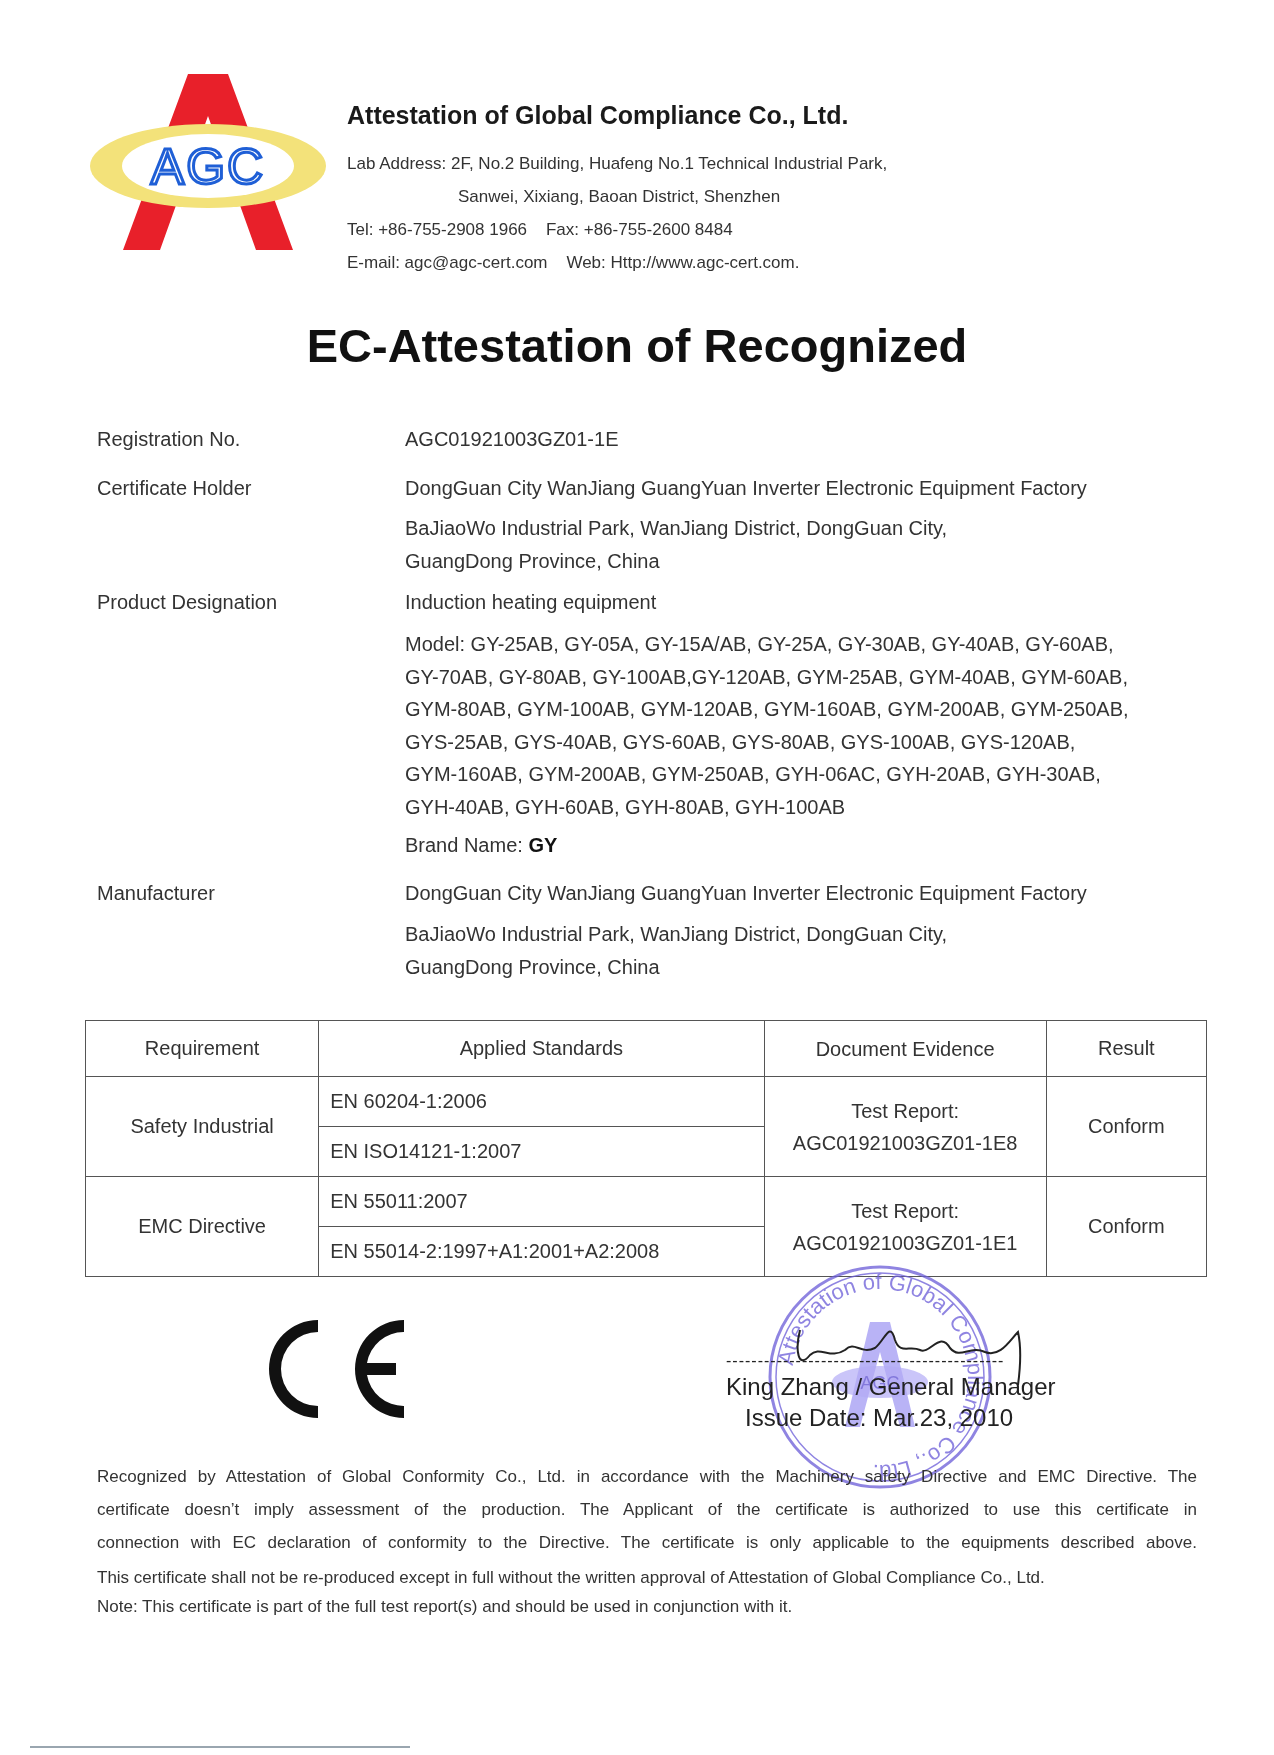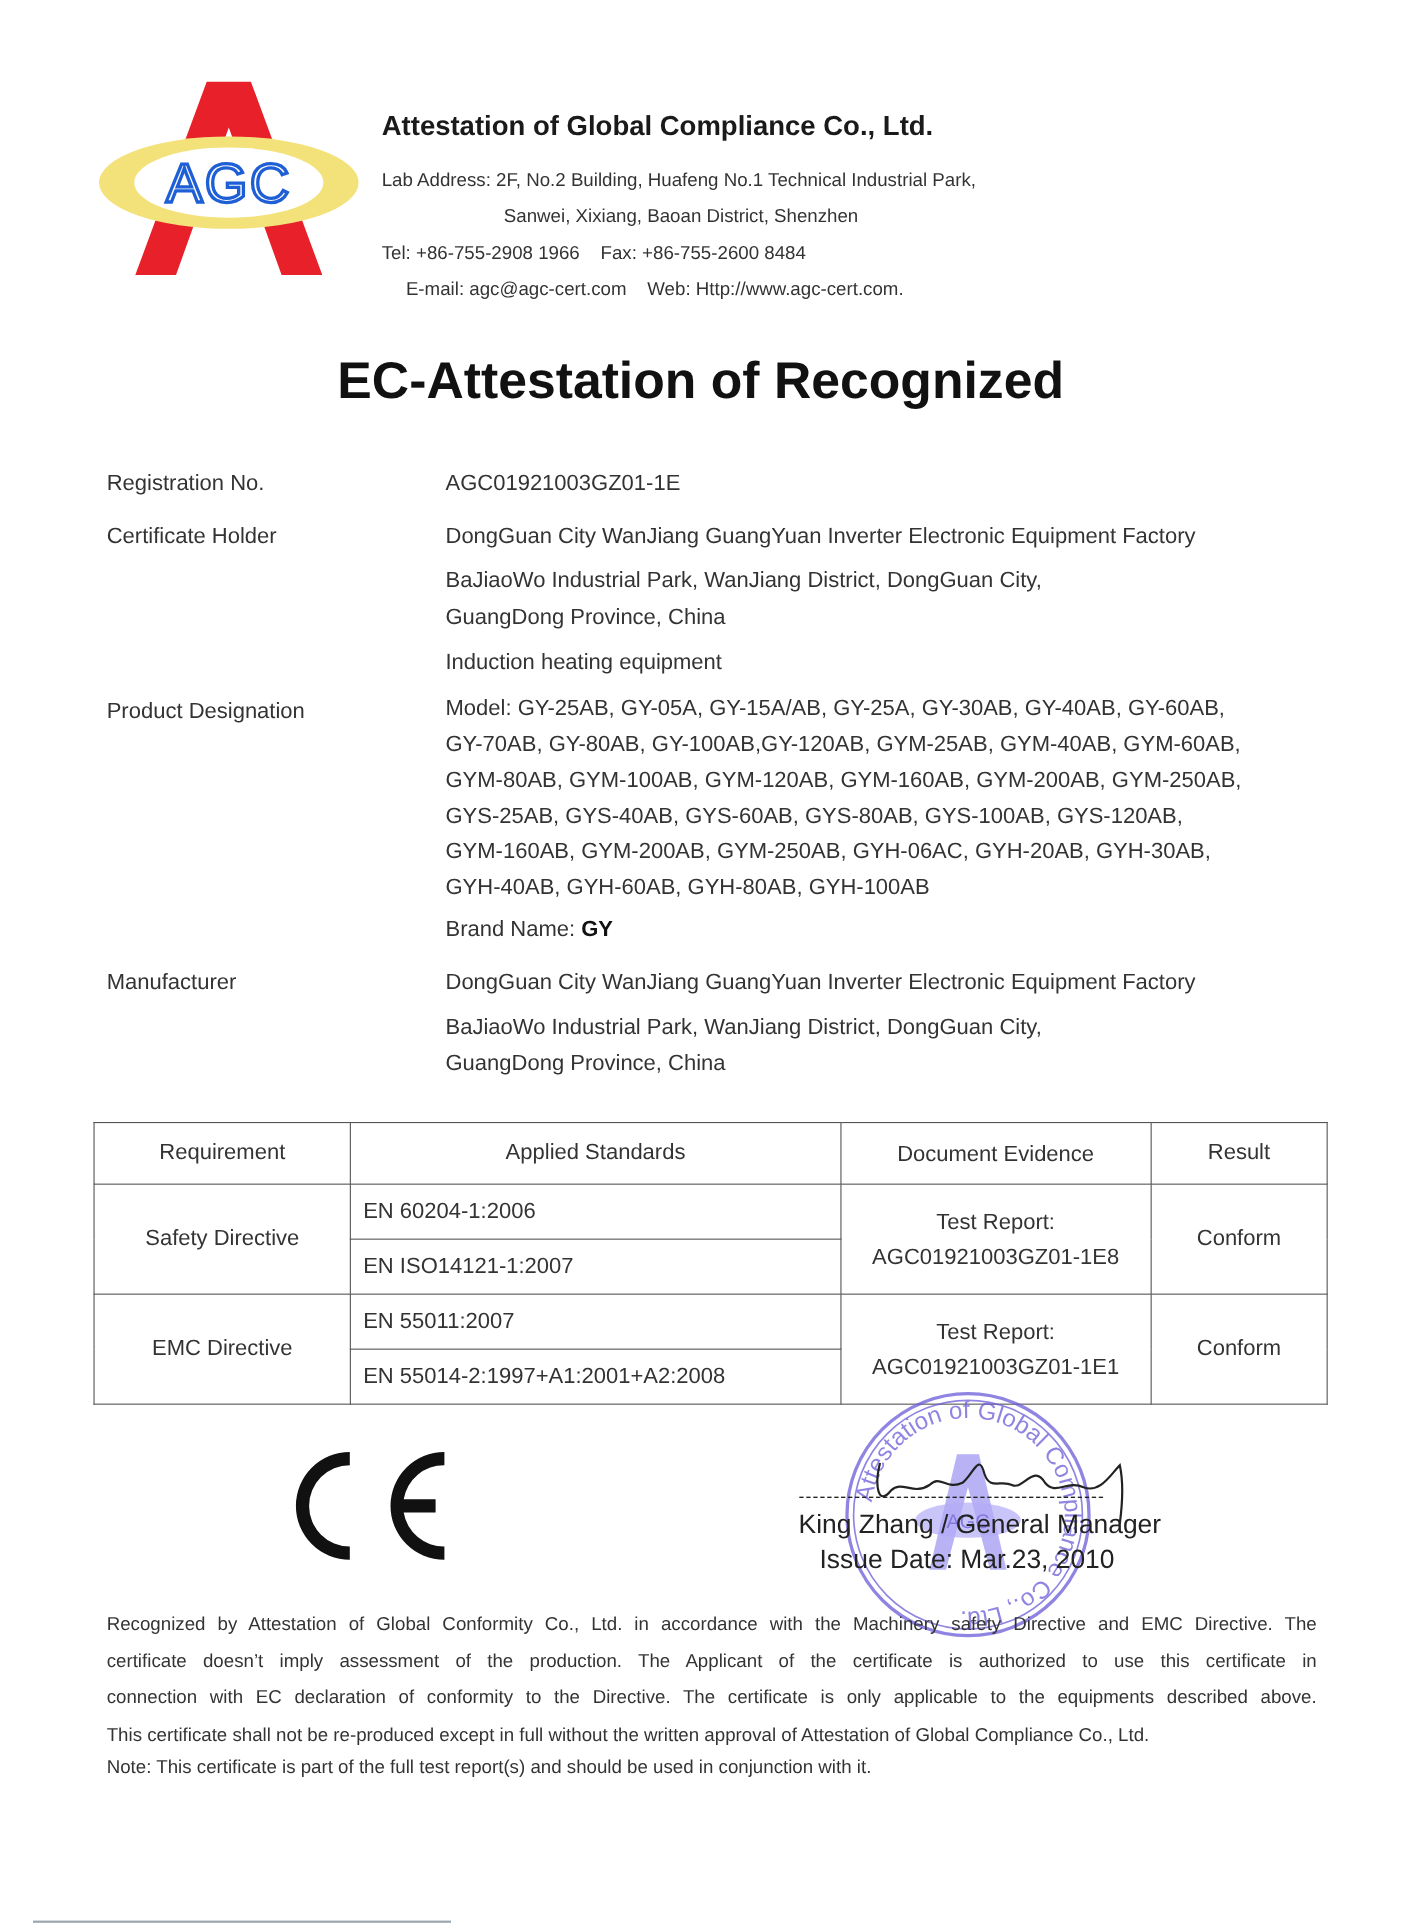--- a/index.html
+++ b/index.html
@@ -39,33 +39,33 @@
   <polygon points="100,0 140,0 205,176 168,176 120,42 72,176 35,176" fill="#e8202a"></polygon>
   <ellipse cx="120" cy="92" rx="118" ry="42" fill="#f3e27a"></ellipse>
   <ellipse cx="120" cy="92" rx="86" ry="32" fill="#ffffff"></ellipse>
   <text x="120" y="110" text-anchor="middle" font-family="Liberation Sans, sans-serif" font-size="50" fill="none" stroke="#1f5fd6" stroke-width="3" letter-spacing="2">AGC</text>
 </svg>
 
 <div class="abs company">Attestation of Global Compliance Co., Ltd.</div>
 <div class="abs hdr-line" style="left:347px;top:154px;">Lab Address: 2F, No.2 Building, Huafeng No.1 Technical Industrial Park,</div>
 <div class="abs hdr-line" style="left:458px;top:187px;">Sanwei, Xixiang, Baoan District, Shenzhen</div>
 <div class="abs hdr-line" style="left:347px;top:220px;white-space:pre;">Tel: +86-755-2908 1966    Fax: +86-755-2600 8484</div>
-<div class="abs hdr-line" style="left:347px;top:253px;white-space:pre;margin-left:22px;">E-mail: agc@agc-cert.com    Web: Http://www.agc-cert.com.</div>
+<div class="abs hdr-line" style="left:347px;top:253px;white-space:pre;">E-mail: agc@agc-cert.com    Web: Http://www.agc-cert.com.</div>
 
 <div class="abs title">EC-Attestation of Recognized</div>
 
 <div class="abs lbl" style="top:428px;">Registration No.</div>
 <div class="abs val" style="top:428px;">AGC01921003GZ01-1E</div>
 
 <div class="abs lbl" style="top:477px;">Certificate Holder</div>
 <div class="abs val" style="top:477px;">DongGuan City WanJiang GuangYuan Inverter Electronic Equipment Factory</div>
 <div class="abs val" style="top:517px;">BaJiaoWo Industrial Park, WanJiang District, DongGuan City,</div>
 <div class="abs val" style="top:550px;">GuangDong Province, China</div>
 
-<div class="abs lbl" style="top:591px;margin-top:45px;">Product Designation</div>
+<div class="abs lbl" style="top:591px;">Product Designation</div>
 <div class="abs val" style="top:591px;">Induction heating equipment</div>
 <div class="abs models">
   <div>Model: GY-25AB, GY-05A, GY-15A/AB, GY-25A, GY-30AB, GY-40AB, GY-60AB,</div>
   <div>GY-70AB, GY-80AB, GY-100AB,GY-120AB, GYM-25AB, GYM-40AB, GYM-60AB,</div>
   <div>GYM-80AB, GYM-100AB, GYM-120AB, GYM-160AB, GYM-200AB, GYM-250AB,</div>
   <div>GYS-25AB, GYS-40AB, GYS-60AB, GYS-80AB, GYS-100AB, GYS-120AB,</div>
   <div>GYM-160AB, GYM-200AB, GYM-250AB, GYH-06AC, GYH-20AB, GYH-30AB,</div>
   <div>GYH-40AB, GYH-60AB, GYH-80AB, GYH-100AB</div>
 </div>
 <div class="abs val brand" style="top:834px;white-space:pre;"><span>Brand Name: </span><b>GY</b></div>
@@ -77,21 +77,21 @@
 
 <table class="std">
   <tbody>
       <tr>
     <th class="c-req">Requirement</th>
     <th style="width:449px;">Applied Standards</th>
     <th class="c-doc">Document Evidence</th>
     <th class="c-res">Result</th>
   </tr>
   <tr>
-    <td class="c-req" rowspan="2">Safety Directive</td>
+    <td class="c-req" rowspan="2">Safety Industrial</td>
     <td class="c-std">EN 60204-1:2006</td>
     <td class="c-doc" rowspan="2">
       <div>Test Report:</div>
       <div>AGC01921003GZ01-1E8</div>
     </td>
     <td class="c-res" rowspan="2">Conform</td>
   </tr>
   <tr>
     <td class="c-std">EN ISO14121-1:2007</td>
   </tr>

